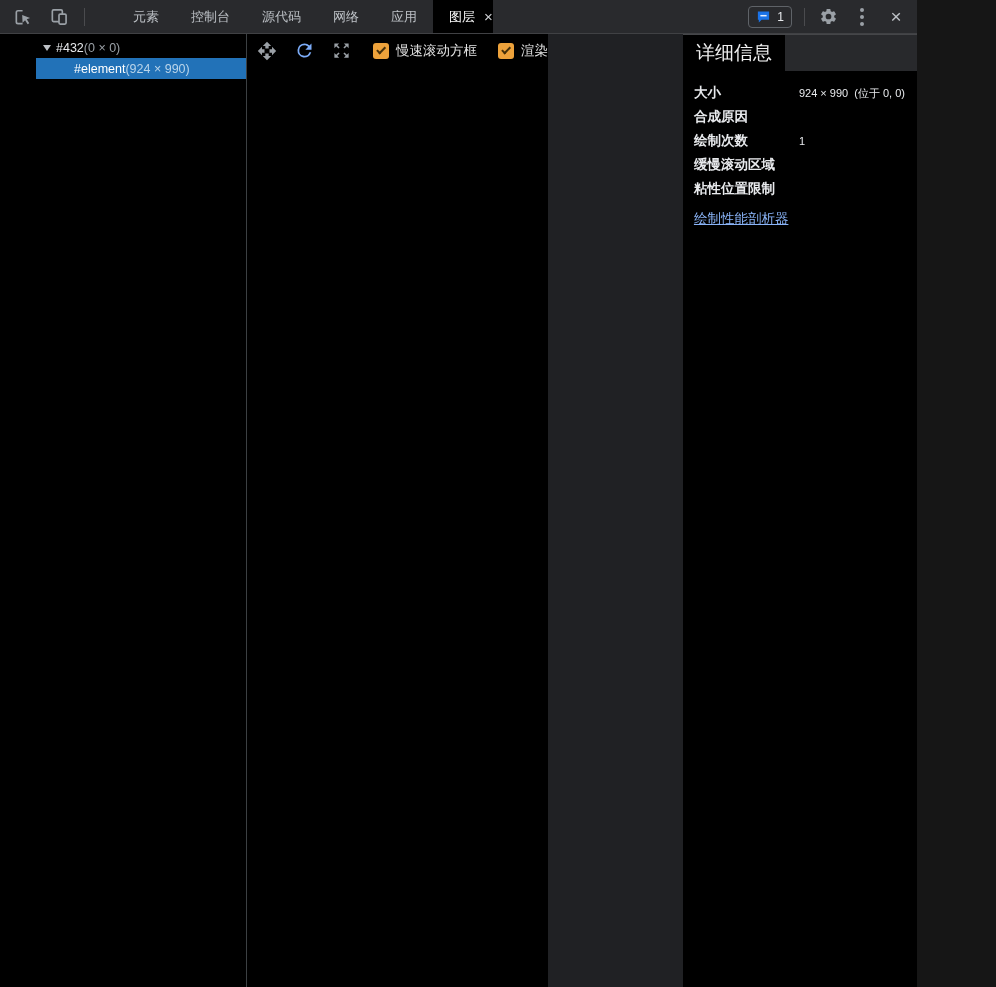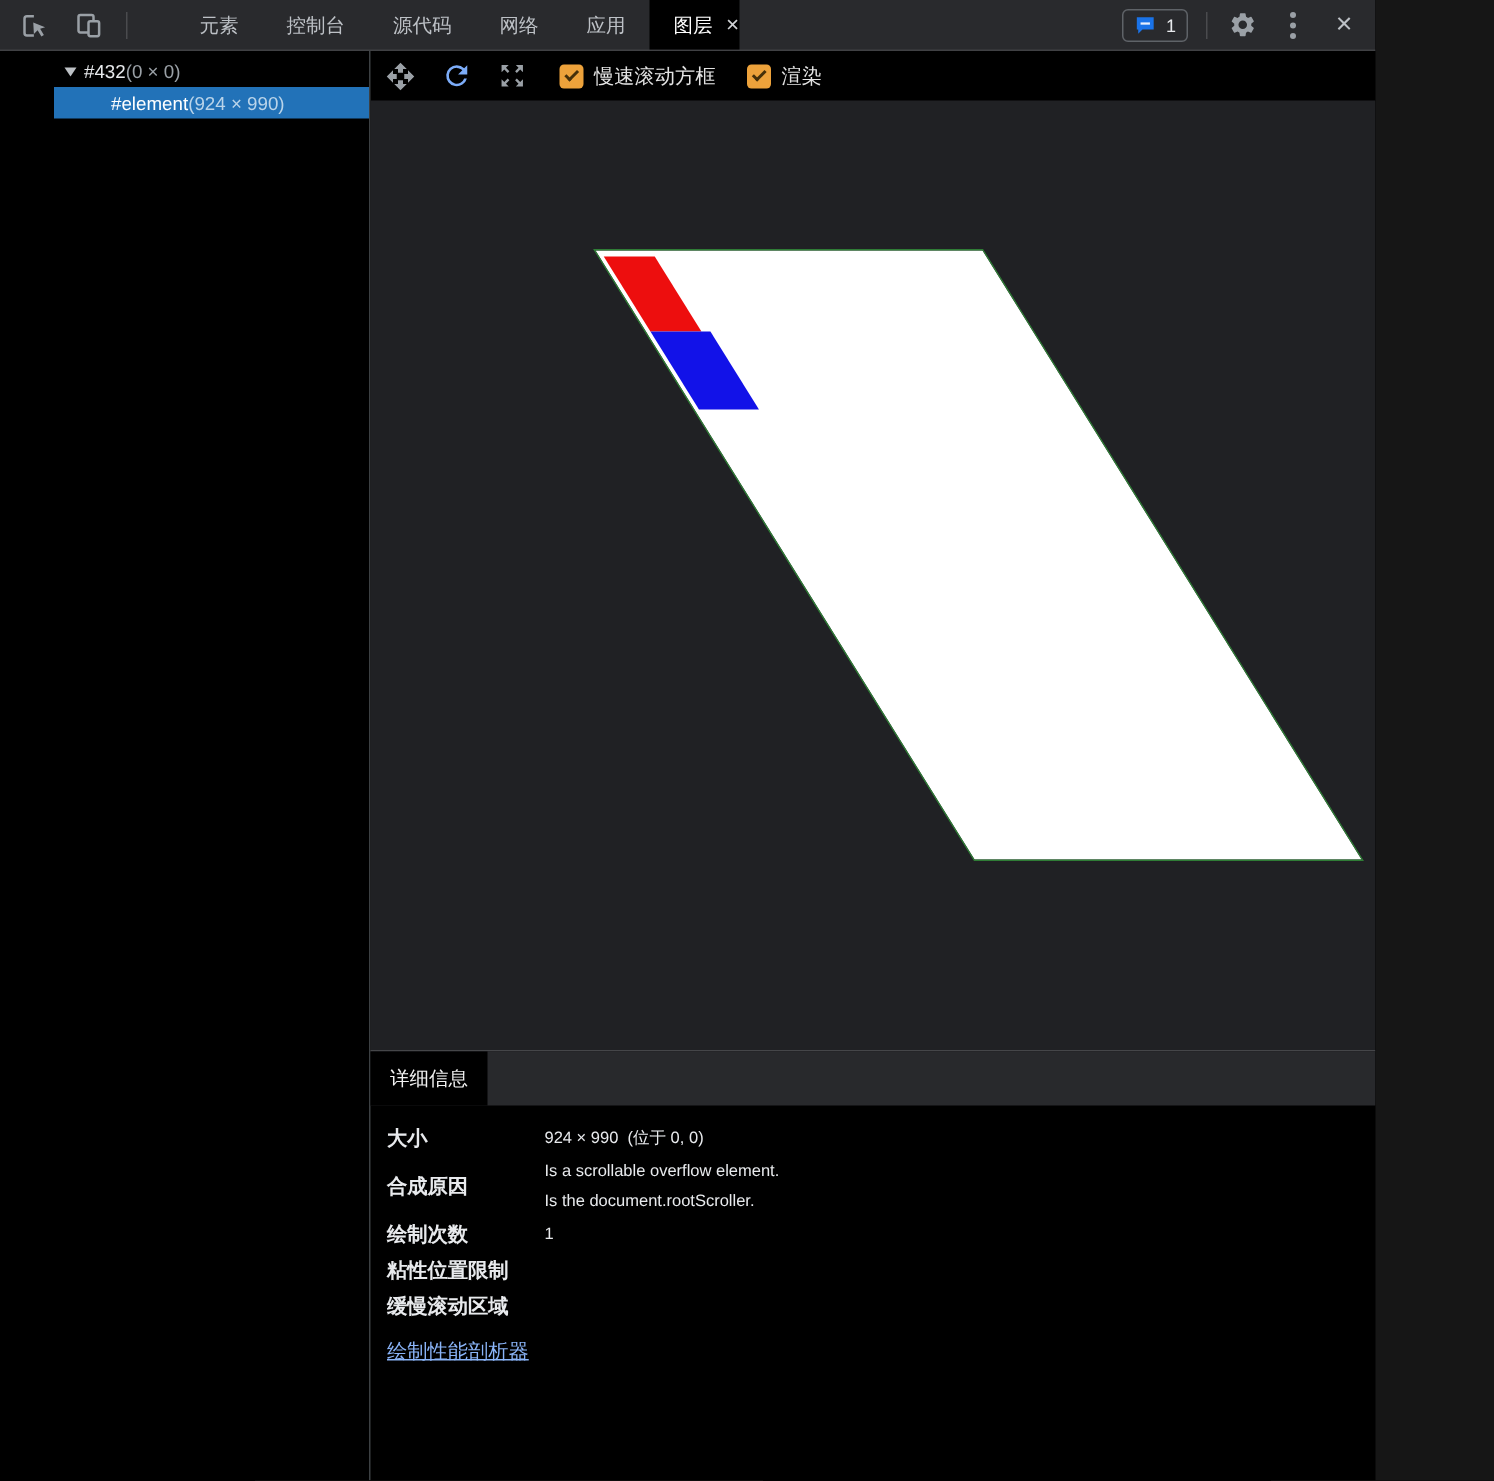--- a/index.html
+++ b/index.html
@@ -42,21 +42,21 @@
   .tree-row { height:21px; display:flex; align-items:center; font-size:12.5px; cursor:pointer; white-space:nowrap; }
   .tree-row.root { padding-left:7px; }
   .tri-down { width:0; height:0; border-left:4.5px solid transparent; border-right:4.5px solid transparent;
     border-top:6px solid #bdc1c6; margin-right:5px; }
   .tree-name { color:#e8eaed; }
   .tree-dims { color:#9aa0a6; }
   .tree-row.selected { background:#2272b8; padding-left:38px; }
   .tree-row.selected .tree-name { color:#ffffff; }
   .tree-row.selected .tree-dims { color:#b9d4ea; }
 
-  .right-col { flex:1; display:flex; flex-direction:column;justify-content:center; }
+  .right-col { flex:1; display:flex; flex-direction:row;justify-content:center; }
 
   
   .layers-toolbar { height:33px; display:flex; align-items:center; gap:15px; padding-left:9px; flex-shrink:0; }
   .tool-icon { width:22px; height:22px; display:flex; align-items:center; justify-content:center; cursor:pointer; }
   .chk-group { display:flex; align-items:center; gap:7px; margin-left:6px; cursor:pointer; }
   .checkbox {
     width:16px; height:16px; border-radius:3px; background:#eda23b;
     display:flex; align-items:center; justify-content:center;
   }
   .checkmark { width:9px; height:5px; border-left:2px solid #45300a; border-bottom:2px solid #45300a;
@@ -70,21 +70,21 @@
     background:#ffffff; transform:skewX(31.9deg); transform-origin:0 0;
     outline:1px solid #2f7d36; cursor:pointer;
   }
   .scroll-rect { position:absolute; }
   .scroll-rect.red  { left:3px; top:4px;  width:34px; height:50px; background:#ed0e0e; }
   .scroll-rect.blue { left:3px; top:54px; width:40px; height:52px; background:#1212e8; }
 
   
   .details { height:287px; border-top:1px solid #454649; display:flex; flex-direction:column; flex-shrink:0; }
   .details-tabbar { height:36px; background:#28292c; display:flex; align-items:stretch; flex-shrink:0; }
-  .details-tab { background:#000000; color:#f1f1f1; display:flex; align-items:center; padding:0 13px; font-size:13px; cursor:pointer; }
+  .details-tab { background:#000000; color:#f1f1f1; display:flex; align-items:center; padding:0 13px; font-size:19px; cursor:pointer; }
   .details-body { padding:10px 12px 0 11px; }
   .drow { display:flex; align-items:center; min-height:24px; }
   .dlabel { width:105px; flex-shrink:0; font-weight:bold; color:#e8eaed; font-size:13.5px; }
   .dvalue { color:#e8eaed; font-size:11px; white-space:pre-wrap; line-height:20px; }
   .dvalue-multi { display:flex; flex-direction:column; justify-content:center; }
   .profiler-link { display:inline-block; margin-top:9px; color:#8ab4f8; text-decoration:underline; font-size:13.5px; cursor:pointer; }
 </style>
 </head>
 <body>
 
@@ -199,36 +199,32 @@
         <div class="details-tabbar">
           <div class="details-tab">详细信息</div>
         </div>
         <div class="details-body">
           <div class="drow">
             <span class="dlabel">大小</span>
             <span class="dvalue">924 × 990  (位于 0, 0)</span>
           </div>
           <div class="drow">
             <span class="dlabel">合成原因</span>
-            <span class="dvalue dvalue-multi">
-              <span>Is a scrollable overflow element.</span>
-              <span>Is the document.rootScroller.</span>
-            </span>
           </div>
           <div class="drow">
             <span class="dlabel">绘制次数</span>
             <span class="dvalue">1</span>
           </div>
           <div class="drow">
+            <span class="dlabel">缓慢滚动区域</span>
+            <span class="dvalue"></span>
+          </div>
+          <div class="drow">
             <span class="dlabel">粘性位置限制</span>
             <span class="dvalue"></span>
           </div>
-          <div class="drow">
-            <span class="dlabel">缓慢滚动区域</span>
-            <span class="dvalue"></span>
-          </div>
           <a class="profiler-link">绘制性能剖析器</a>
         </div>
       </div>
 
     </div>
   </div>
 </div>
 
 </body></html>

